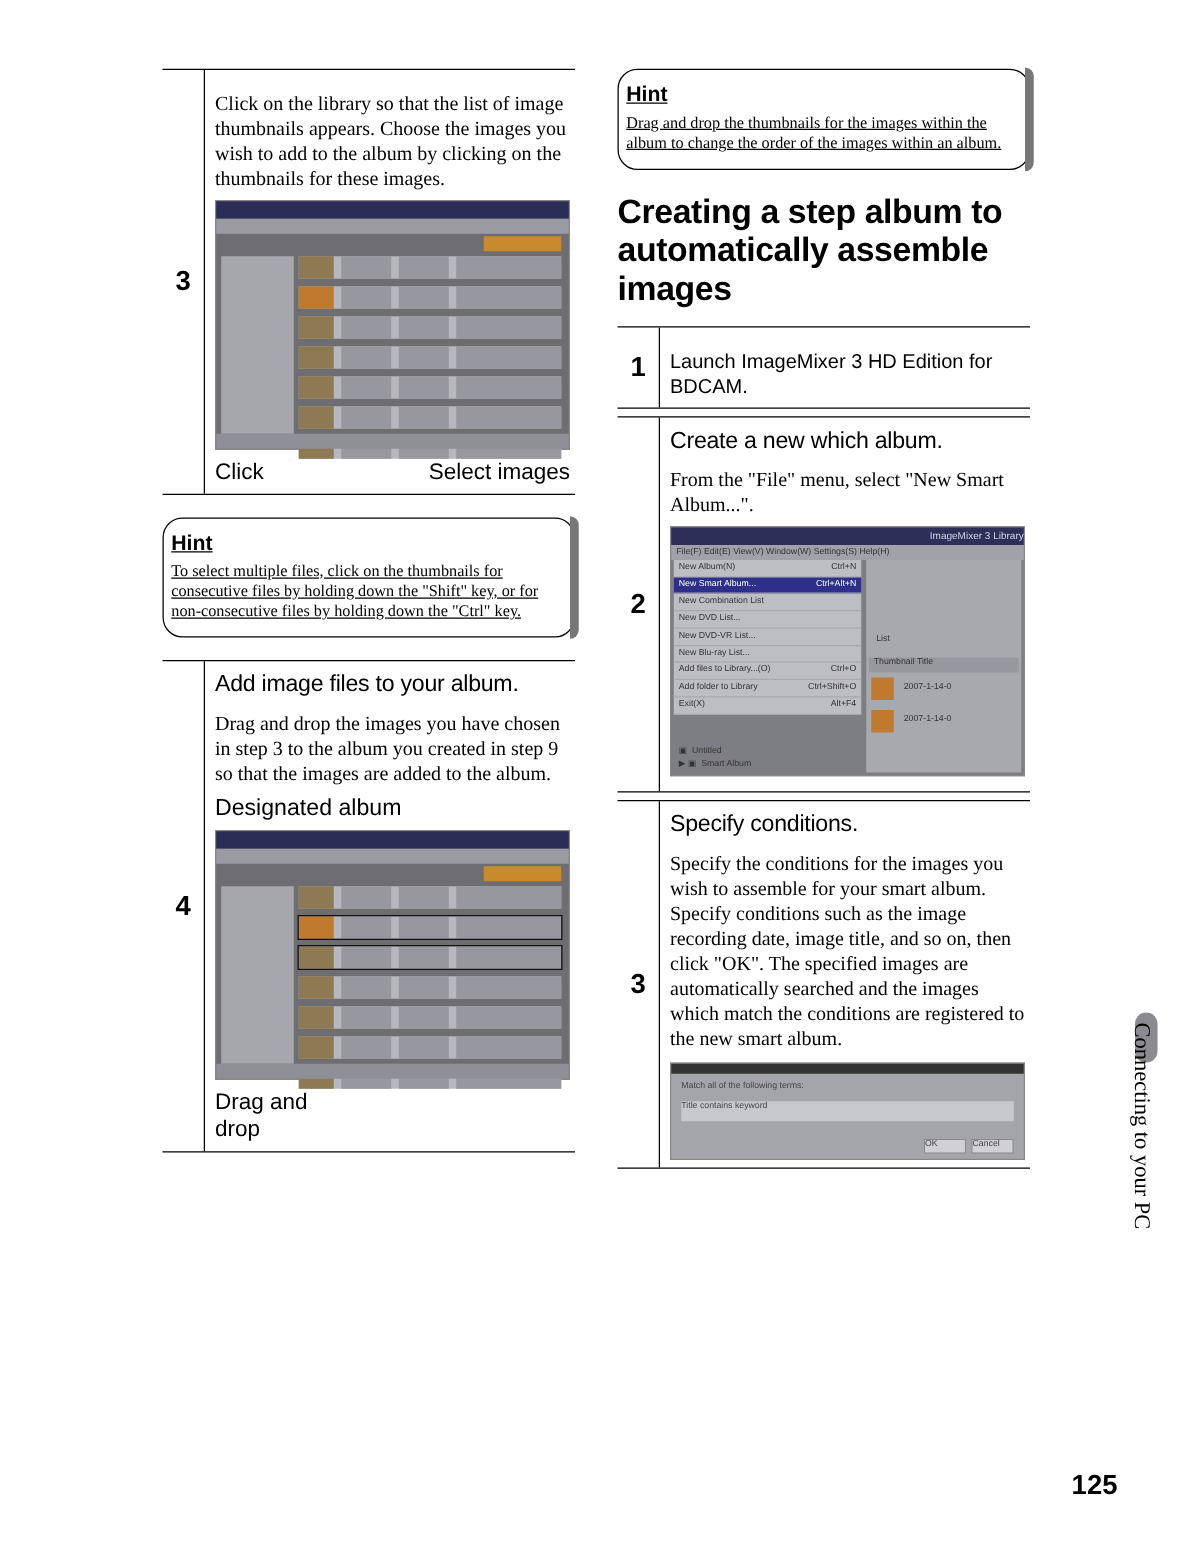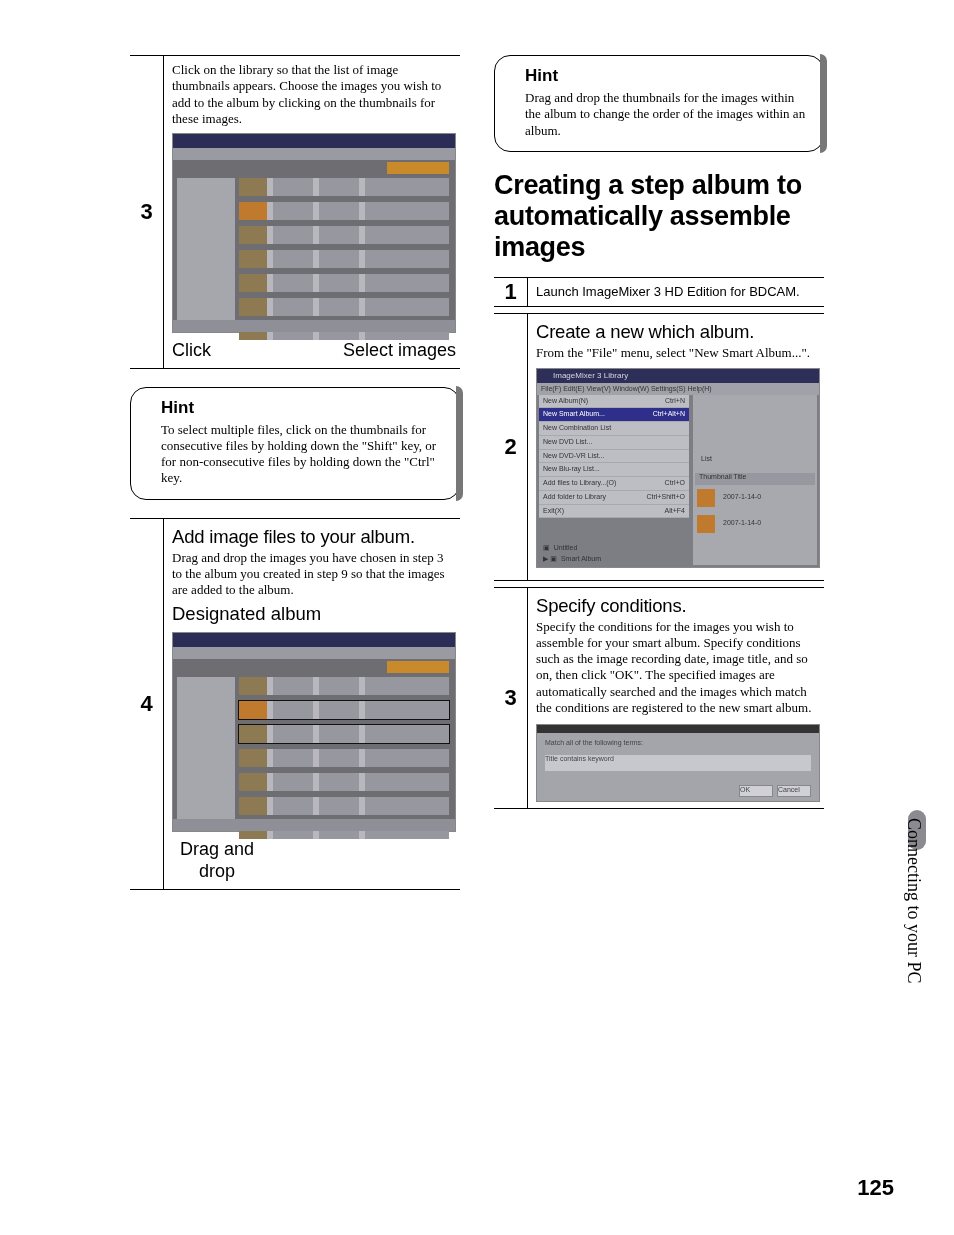--- a/index.html
+++ b/index.html
@@ -4,45 +4,45 @@
 <style>
   * { box-sizing: border-box; margin: 0; padding: 0; }
   html, body { width: 954px; height: 1235px; font-family: "Times New Roman", serif; background: #fff; color: #000; }
   .page { position: relative; width: 954px; height: 1235px; padding: 55px 60px 40px 130px; }
   .columns { display: flex; gap: 34px; }
   .col { width: 330px; }
   .step-row { display: flex; align-items: stretch; border-top: 1px solid #000; border-bottom: 1px solid #000; margin-bottom: 6px; }
   .step-num { width: 34px; min-width: 34px; border-right: 1px solid #000; display: flex; align-items: center; justify-content: center; font-family: Arial, sans-serif; font-weight: bold; font-size: 22px; }
   .step-body { flex: 1; padding: 6px 4px 6px 8px; font-size: 18px; line-height: 1.25; }
   .step-lead { font-family: Arial, sans-serif; font-weight: 500; font-size: 18.5px; letter-spacing: -0.2px; margin-bottom: 2px; }
-  .step-text { font-family: "Times New Roman", serif; font-size: 13px; }
+  .step-text { font-family: "Times New Roman", serif; font-size: 16px; margin-top: 12px; }
   .sub-lead { font-family: Arial, sans-serif; font-size: 18.5px; margin: 4px 0 2px 0; }
   .screenshot { background: #6e6e72; height: 200px; margin: 6px 0; position: relative; border: 1px solid #888; }
   .screenshot .titlebar { position:absolute; top:0; left:0; right:0; height:14px; background:#2b2d57; }
   .screenshot .toolbar { position:absolute; top:14px; left:0; right:0; height:12px; background:#9a9aa2; }
   .screenshot .badge { position:absolute; top:28px; right:6px; width:62px; height:12px; background:#c98a2b; }
   .screenshot .sidebar { position:absolute; top:44px; left:4px; width:58px; bottom:12px; background:#a6a6ad; }
   .screenshot .rows { position:absolute; top:44px; left:66px; right:6px; bottom:14px; }
   .screenshot .row { height:18px; margin-bottom:6px; background:#b7b7bd; display:flex; }
   .screenshot .row span { display:block; height:100%; }
   .screenshot .row .thumb { width:28px; background:#8d7a52; margin-right:6px; }
   .screenshot .row .thumb.orange { background:#c07a2e; }
   .screenshot .row .cell { width:40px; margin-right:6px; background:#97979f; }
   .screenshot .row .cell2 { flex:1; background:#97979f; }
   .screenshot .footer { position:absolute; bottom:0; left:0; right:0; height:12px; background:#8f8f97; }
   .caption-row { display:flex; font-family: Arial, sans-serif; font-size: 18px; margin-top:4px; }
-  .caption-left { flex: 0 0 auto; text-align: center; }
+  .caption-left { flex: 0 0 auto; }
   .caption-right { margin-left: auto; text-align: center; }
-  .hint-box { border: 1.5px solid #000; border-radius: 16px; position: relative; padding: 10px 14px 12px 30px; margin: 18px 0 18px 0; }
+  .hint-box { border: 1.5px solid #000; border-radius: 16px; position: relative; padding: 10px 14px 12px 6px; margin: 18px 0 18px 0; text-decoration: underline; }
   .hint-box::before { content:""; position:absolute; top:-2px; bottom:-2px; right:-4px; width:7px; background:#777; border-radius: 0 16px 16px 0; }
   .hint-title { font-family: Arial, sans-serif; font-weight: bold; font-size: 17px; margin-bottom: 4px; }
   .hint-text { font-family: "Times New Roman", serif; font-size: 13px; line-height:1.25; }
   h2.section { font-family: Arial, sans-serif; font-weight: 800; font-size: 27px; line-height: 1.15; margin: 18px 0 14px 0; letter-spacing: -0.3px; }
   .menu-shot { background:#7d7d84; height:200px; margin:6px 0; position:relative; border:1px solid #888; }
-  .menu-shot .tbar { position:absolute; top:0; left:0; right:0; height:14px; background:#2d2f59; color:#d5d5e4; font-size:8px; padding-left:16px; font-family:Arial; line-height:14px; }
+  .menu-shot .tbar { position:absolute; top:0; left:0; right:0; height:14px; background:#2d2f59; color:#d5d5e4; font-size:8px; padding-left:4px; font-family:Arial; line-height:14px;text-align:right; }
   .menu-shot .mbar { position:absolute; top:14px; left:0; right:0; height:12px; background:#a1a1aa; color:#333; font-size:7px; font-family:Arial; padding-left:4px; line-height:12px; }
   .menu-shot .menu { position:absolute; top:26px; left:2px; width:150px; background:#bdbdc4; font-size:7px; font-family:Arial; color:#333; }
   .menu-shot .menu .mi { padding:2px 4px; border-bottom:1px solid #a8a8af; display:flex; justify-content:space-between; }
   .menu-shot .menu .mi.hl { background:#2d2f8a; color:#fff; }
   .menu-shot .rpanel { position:absolute; top:26px; left:156px; right:2px; bottom:2px; background:#a8a8af; font-size:7px; font-family:Arial; color:#333; }
   .menu-shot .rpanel .lst { position:absolute; top:60px; left:8px; }
   .menu-shot .rpanel .cols { position:absolute; top:78px; left:2px; right:2px; height:12px; background:#97979f; padding-left:4px; }
   .menu-shot .rpanel .rimg { position:absolute; top:94px; left:4px; width:18px; height:18px; background:#c07a2e; }
   .menu-shot .rpanel .rdate { position:absolute; top:98px; left:30px; }
   .menu-shot .bottom { position:absolute; left:2px; bottom:2px; width:150px; font-size:7px; color:#333; font-family:Arial; }

